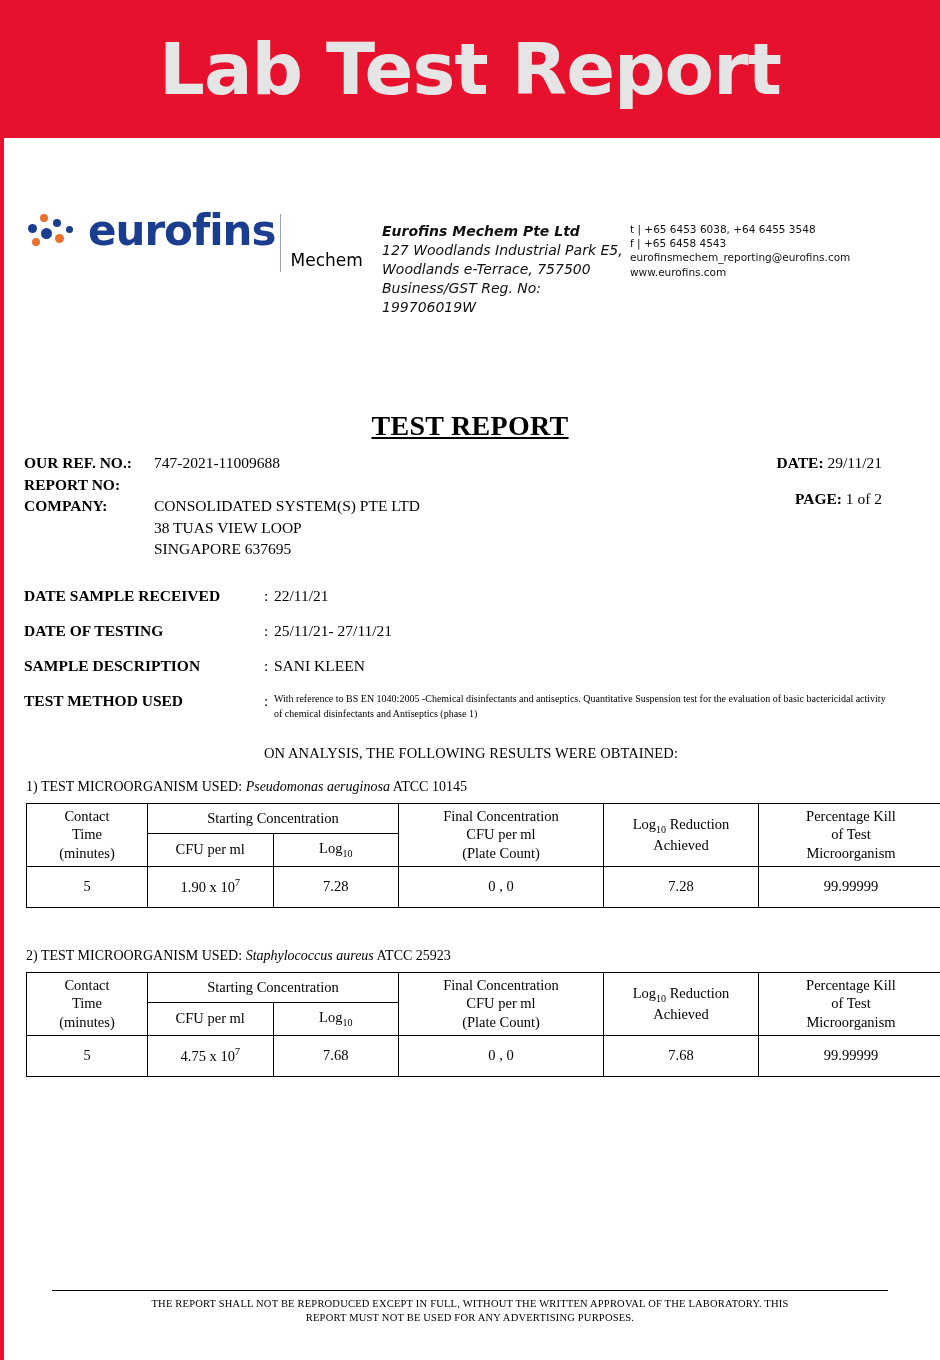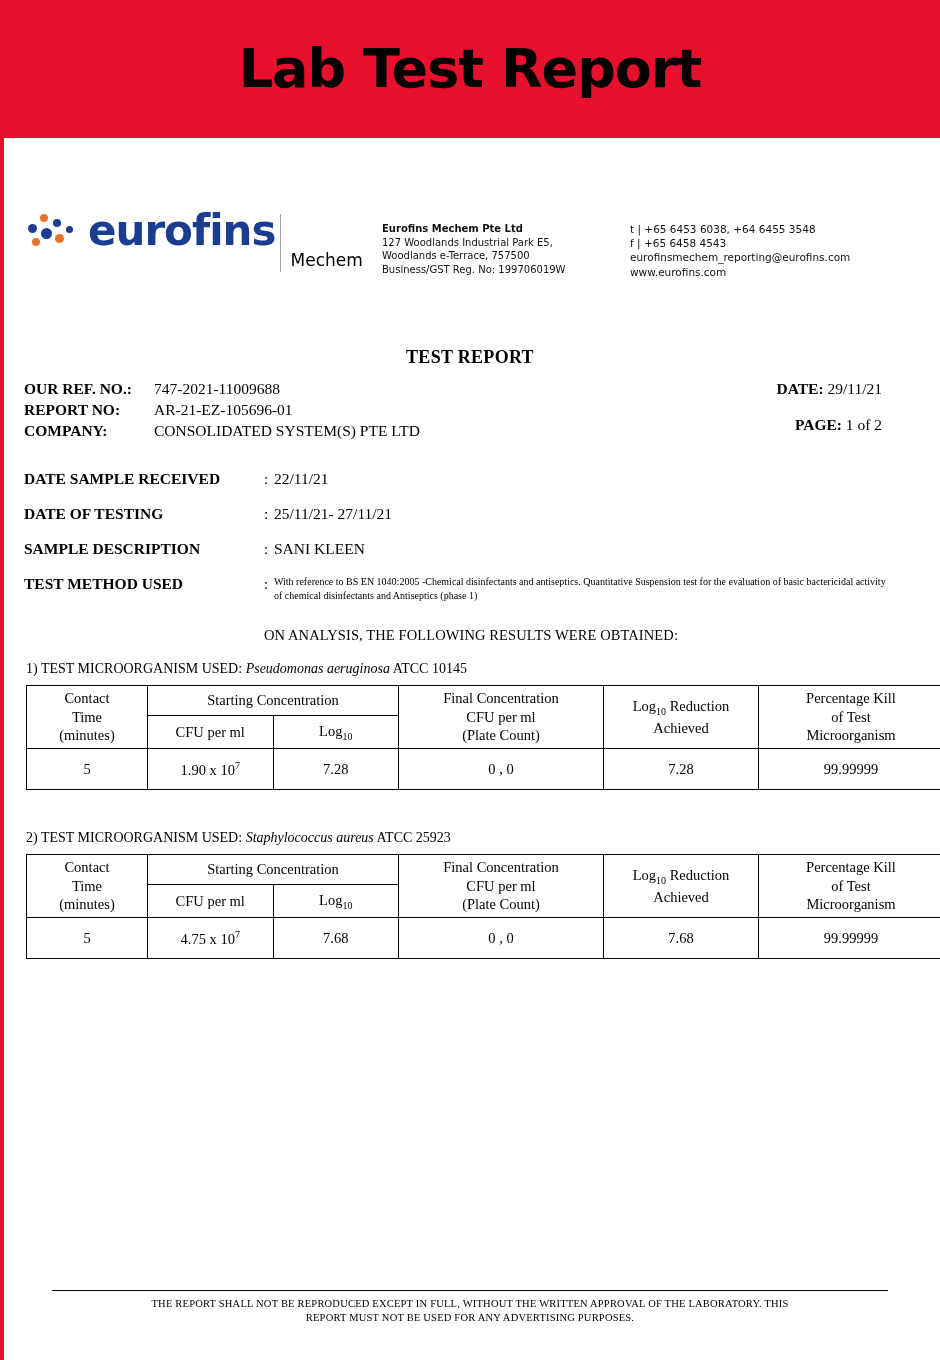--- a/index.html
+++ b/index.html
@@ -26,22 +26,22 @@
   .banner {
     background: #e8112d;
     height: 138px;
     display: flex;
     align-items: center;
     justify-content: center;
   }
   .banner-title {
     font-family: "DejaVu Sans", sans-serif;
     font-weight: bold;
-    font-size: 54px;
-    color: #000000;
+    font-size: 72px;
+    color: #e5e5e5;
     letter-spacing: -1px;
     line-height: 1;
   }
 
   
   .doc {
     padding: 0 24px 0 24px;
     position: relative;
   }
 
@@ -86,42 +86,44 @@
   }
   .mechem-word {
     font-family: "DejaVu Sans", sans-serif;
     font-size: 17px;
     color: #000000;
     align-self: flex-end;
     padding-bottom: 2px;
   }
   .addr-block {
     font-family: "DejaVu Sans", sans-serif;
-    font-size: 10px;
+    font-size: 14px;
     line-height: 1.35;
     color: #111111;
     margin-left: 6px;
     margin-top: 12px;
     width: 248px;
+    font-style: italic;
   }
   .addr-block .bold { font-weight: bold; }
   .contact-block {
     font-family: "DejaVu Sans", sans-serif;
     font-size: 10.5px;
     line-height: 1.35;
     color: #111111;
     margin-top: 12px;
   }
 
   
   .report-title {
     text-align: center;
-    font-size: 18px;
+    font-size: 28px;
     font-weight: bold;
-    margin-top: 68px;
+    text-decoration: underline;
+    margin-top: 94px;
     letter-spacing: 0.3px;
   }
 
   
   .meta {
     margin-top: 10px;
     position: relative;
     font-size: 15.5px;
     line-height: 1.38;
   }
@@ -293,25 +295,28 @@
 
     <div class="report-title">TEST REPORT</div>
 
     <div class="meta">
       <div class="meta-row">
         <div class="meta-label">OUR REF. NO.:</div>
         <div class="meta-value">747-2021-11009688</div>
       </div>
       <div class="meta-row">
         <div class="meta-label">REPORT NO:</div>
-        <div class="meta-value">AR-21-EZ-105696-01</div>
       </div>
       <div class="meta-row">
         <div class="meta-label">COMPANY:</div>
         <div class="meta-value">CONSOLIDATED SYSTEM(S) PTE LTD</div>
+      </div>
+      <div class="addr-lines">
+        <div>38 TUAS VIEW LOOP</div>
+        <div>SINGAPORE 637695</div>
       </div>
 
       <div class="meta-right r1">
         <span class="b">DATE:</span>
         <span>29/11/21</span>
       </div>
       <div class="meta-right r2">
         <span class="b">PAGE:</span>
         <span>1 of 2</span>
       </div>

